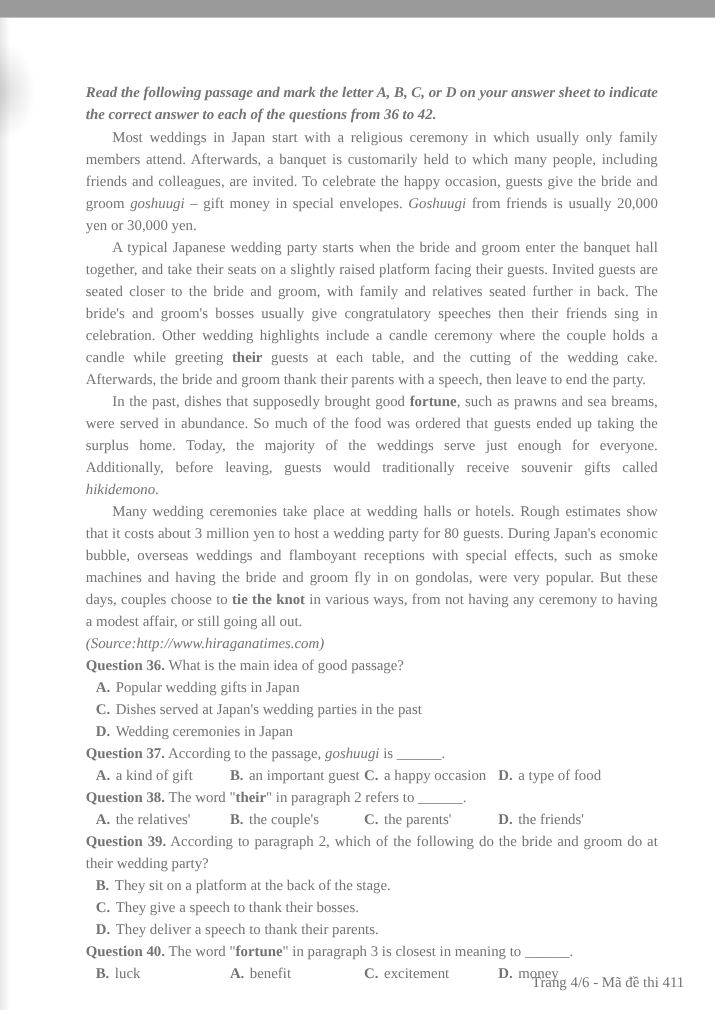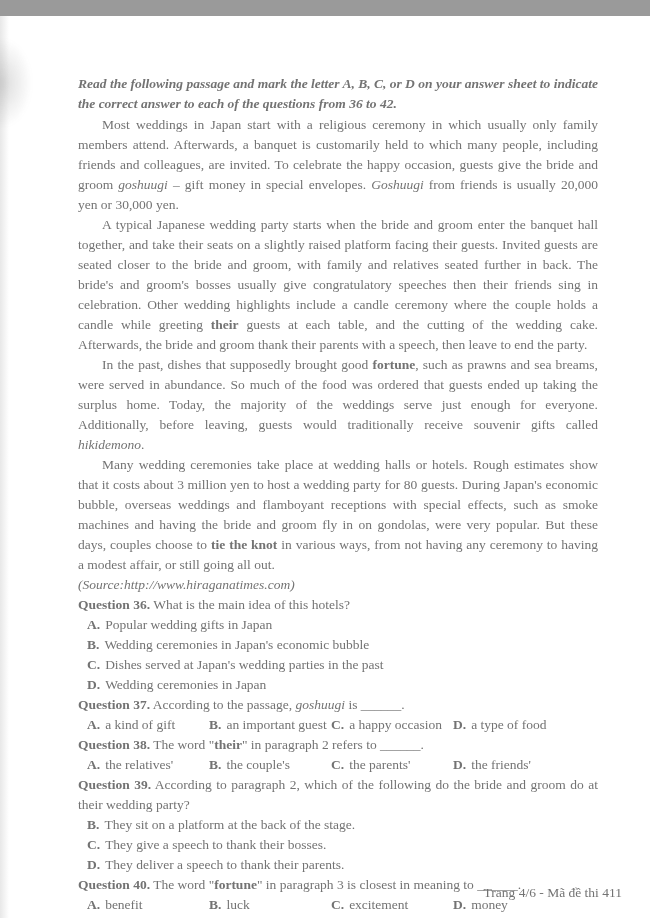--- a/index.html
+++ b/index.html
@@ -78,24 +78,23 @@
     <p class="instruction"><span class="b i">Read the following passage and mark the letter A, B, C, or D on your answer sheet to indicate the correct answer to each of the questions from 36 to 42.</span></p>
 
     <p class="para"><span>Most weddings in Japan start with a religious ceremony in which usually only family members attend. Afterwards, a banquet is customarily held to which many people, including friends and colleagues, are invited. To celebrate the happy occasion, guests give the bride and groom </span><span class="i">goshuugi</span><span> – gift money in special envelopes. </span><span class="i">Goshuugi</span><span> from friends is usually 20,000 yen or 30,000 yen.</span></p>
     <p class="para"><span>A typical Japanese wedding party starts when the bride and groom enter the banquet hall together, and take their seats on a slightly raised platform facing their guests. Invited guests are seated closer to the bride and groom, with family and relatives seated further in back. The bride's and groom's bosses usually give congratulatory speeches then their friends sing in celebration. Other wedding highlights include a candle ceremony where the couple holds a candle while greeting </span><span class="b">their</span><span> guests at each table, and the cutting of the wedding cake. Afterwards, the bride and groom thank their parents with a speech, then leave to end the party.</span></p>
     <p class="para"><span>In the past, dishes that supposedly brought good </span><span class="b">fortune</span><span>, such as prawns and sea breams, were served in abundance. So much of the food was ordered that guests ended up taking the surplus home. Today, the majority of the weddings serve just enough for everyone. Additionally, before leaving, guests would traditionally receive souvenir gifts called </span><span class="i">hikidemono</span><span>.</span></p>
     <p class="para"><span>Many wedding ceremonies take place at wedding halls or hotels. Rough estimates show that it costs about 3 million yen to host a wedding party for 80 guests. During Japan's economic bubble, overseas weddings and flamboyant receptions with special effects, such as smoke machines and having the bride and groom fly in on gondolas, were very popular. But these days, couples choose to </span><span class="b">tie the knot</span><span> in various ways, from not having any ceremony to having a modest affair, or still going all out.</span></p>
 
     <p class="source-line">(Source:http://www.hiraganatimes.com)</p>
 
     <div class="question-block">
-      <p class="stem"><span class="b">Question 36.</span><span> What is the main idea of this hotels?</span></p>
+      <p class="stem"><span class="b">Question 36.</span><span> What is the main idea of good passage?</span></p>
       <div class="options-list">
         <p class="option"><span class="olabel">A.</span><span>Popular wedding gifts in Japan</span></p>
-        <p class="option"><span class="olabel">B.</span><span>Wedding ceremonies in Japan's economic bubble</span></p>
         <p class="option"><span class="olabel">C.</span><span>Dishes served at Japan's wedding parties in the past</span></p>
         <p class="option"><span class="olabel">D.</span><span>Wedding ceremonies in Japan</span></p>
       </div>
     </div>
 
     <div class="question-block">
       <p class="stem"><span class="b">Question 37.</span><span> According to the passage, </span><span class="i">goshuugi</span><span> is ______.</span></p>
       <div class="options-row">
         <span><span class="olabel">A.</span><span>a kind of gift</span></span>
         <span><span class="olabel">B.</span><span>an important guest</span></span>
@@ -119,22 +118,22 @@
       <div class="options-list">
         <p class="option"><span class="olabel">B.</span><span>They sit on a platform at the back of the stage.</span></p>
         <p class="option"><span class="olabel">C.</span><span>They give a speech to thank their bosses.</span></p>
         <p class="option"><span class="olabel">D.</span><span>They deliver a speech to thank their parents.</span></p>
       </div>
     </div>
 
     <div class="question-block">
       <p class="stem"><span class="b">Question 40.</span><span> The word "</span><span class="b">fortune</span><span>" in paragraph 3 is closest in meaning to ______.</span></p>
       <div class="options-row">
+        <span><span class="olabel">B.</span><span>luck</span></span>
         <span><span class="olabel">A.</span><span>benefit</span></span>
-        <span><span class="olabel">B.</span><span>luck</span></span>
         <span><span class="olabel">C.</span><span>excitement</span></span>
         <span><span class="olabel">D.</span><span>money</span></span>
       </div>
     </div>
 
   </div>
 
   <div class="footer">Trang 4/6 - Mã đề thi 411</div>
 </div>
 

